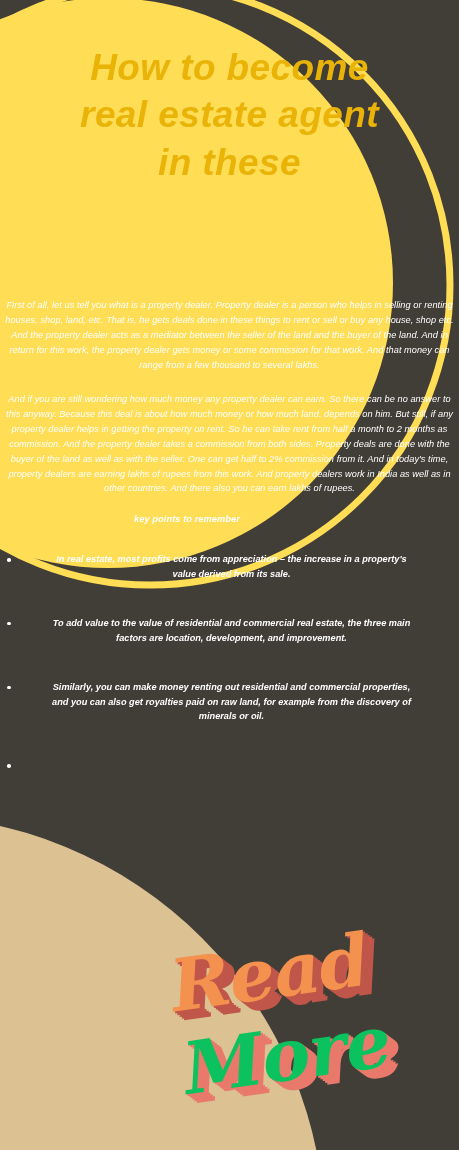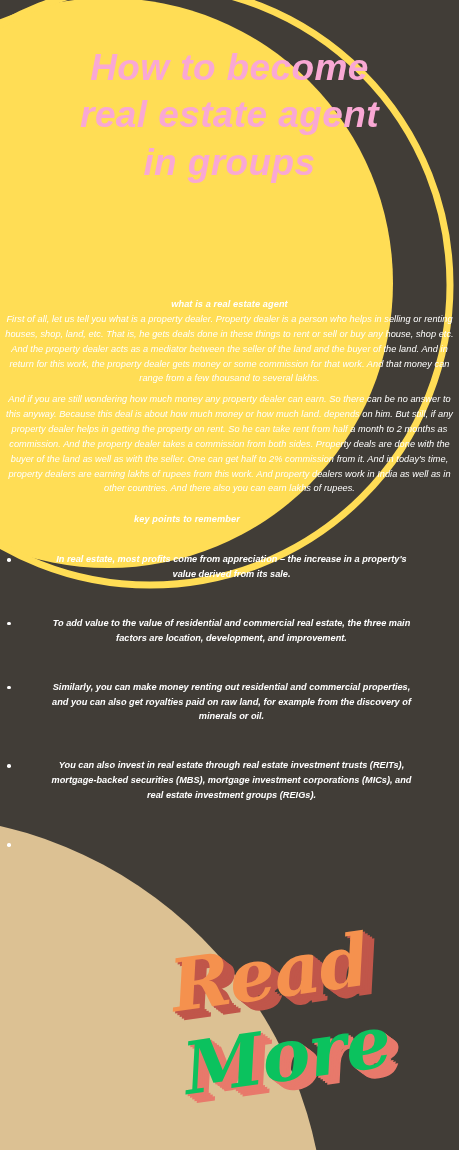--- a/index.html
+++ b/index.html
@@ -36,21 +36,21 @@
     padding:0 12px;
   }
   .title-line {
     display:block;
     font-family:"Liberation Sans", sans-serif;
     font-style:italic;
     font-weight:bold;
     font-size:37px;
     line-height:1.28;
     letter-spacing:0.4px;
-    color:#f9a8d4;
+    color:#eab308;
     white-space:nowrap;
   }
 
   
   .section-head {
     display:block;
     text-align:center;
     font-style:italic;
     font-weight:bold;
     font-size:9.2px;
@@ -155,25 +155,24 @@
     <circle cx="150" cy="285" r="300" fill="none" stroke="#FFDD55" stroke-width="7"></circle>
 
     <circle cx="-95" cy="1235" r="420" fill="#DCC193"></circle>
   </svg>
 
   <div id="content">
 
     <div class="title-block">
       <span class="title-line">How to become</span>
       <span class="title-line">real estate agent</span>
-      <span class="title-line">in groups</span>
+      <span class="title-line">in these</span>
     </div>
 
     <div id="intro-block">
-      <span class="section-head">what is a real estate agent</span>
       <span class="body-para">First of all, let us tell you what is a property dealer. Property dealer is a person who helps in selling or renting houses, shop, land, etc. That is, he gets deals done in these things to rent or sell or buy any house, shop etc. And the property dealer acts as a mediator between the seller of the land and the buyer of the land. And in return for this work, the property dealer gets money or some commission for that work. And that money can range from a few thousand to several lakhs.</span>
     </div>
 
     <div id="earn-block">
       <span class="body-para">And if you are still wondering how much money any property dealer can earn. So there can be no answer to this anyway. Because this deal is about how much money or how much land. depends on him. But still, if any property dealer helps in getting the property on rent. So he can take rent from half a month to 2 months as commission. And the property dealer takes a commission from both sides. Property deals are done with the buyer of the land as well as with the seller. One can get half to 2% commission from it. And in today's time, property dealers are earning lakhs of rupees from this work. And property dealers work in India as well as in other countries. And there also you can earn lakhs of rupees.</span>
     </div>
 
     <div id="keypoints-head">
       <span class="section-head">key points to remember</span>
     </div>
@@ -183,24 +182,20 @@
         <span class="dot"></span>
         <span class="btext">In real estate, most profits come from appreciation – the increase in a property's value derived from its sale.</span>
       </li>
       <li>
         <span class="dot"></span>
         <span class="btext">To add value to the value of residential and commercial real estate, the three main factors are location, development, and improvement.</span>
       </li>
       <li>
         <span class="dot"></span>
         <span class="btext">Similarly, you can make money renting out residential and commercial properties, and you can also get royalties paid on raw land, for example from the discovery of minerals or oil.</span>
-      </li>
-      <li>
-        <span class="dot"></span>
-        <span class="btext">You can also invest in real estate through real estate investment trusts (REITs), mortgage-backed securities (MBS), mortgage investment corporations (MICs), and real estate investment groups (REIGs).</span>
       </li>
       <li>
         <span class="dot"></span>
       </li>
     </ul>
 
     <div id="readmore">
       <span class="script-word" id="word-read">Read</span>
       <span class="script-word" id="word-more">More</span>
     </div>

